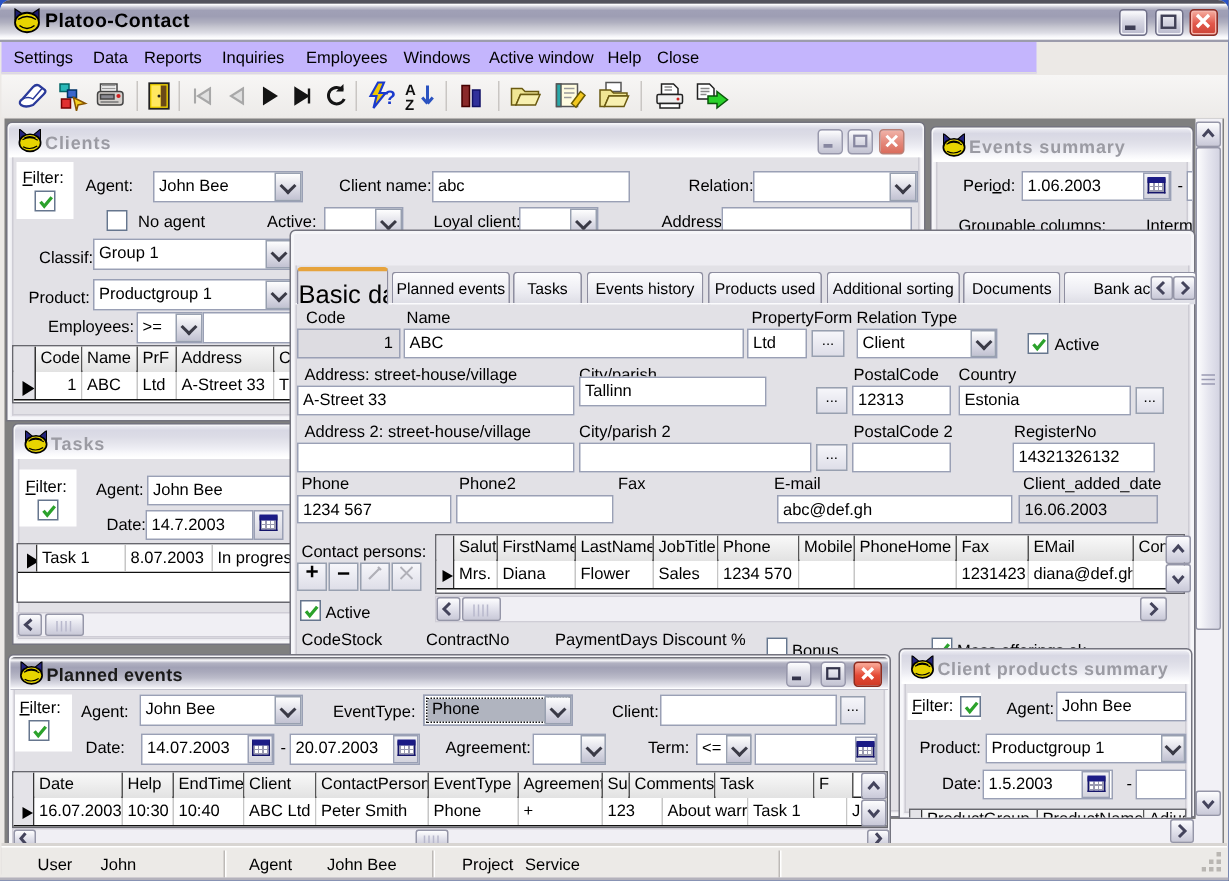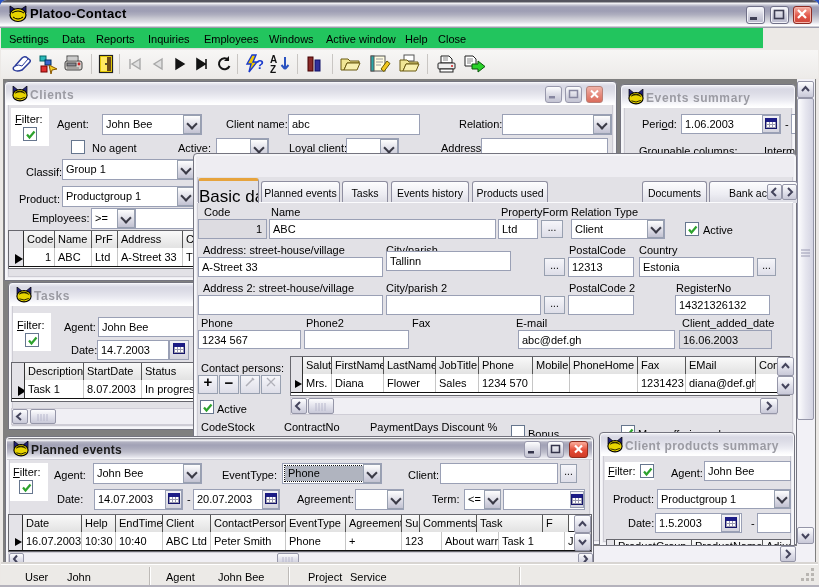--- a/index.html
+++ b/index.html
@@ -7,21 +7,21 @@
 .l{position:absolute;font-size:11px;line-height:12px;white-space:nowrap;color:#000}
 
 #frame{position:absolute;left:0;top:0;width:819px;height:587px;background:#ece9e6;border-radius:7px 7px 0 0}
 #tbar{position:absolute;left:0;top:0;width:819px;height:28px;border-radius:7px 7px 0 0;
 background:linear-gradient(180deg,#54545e 0px,#54545e 2px,#fdfdfe 3px,#c6c6d2 5px,#a0a0b6 7px,#9e9eb4 11px,#b0b0c0 15px,#c6c6d0 18px,#dedee6 22px,#f4f4f8 24px,#ffffff 26px,#9c9cac 27px,#9c9cac 28px)}
 #tbar .cap{position:absolute;left:30px;top:6px;font-size:13px;font-weight:bold;color:#000;letter-spacing:.3px}
 .wbtn{position:absolute;width:19px;height:18px;top:6px;border-radius:3px;border:1px solid #707088;
 background:linear-gradient(180deg,#fefeff,#d6d6e2 45%,#b9b9cc);box-shadow:inset 0 0 0 1px #f2f2f8}
 .wbtn.cl{background:linear-gradient(180deg,#f3a396 8%,#e2574a 55%,#cc4437);border-color:#8c2c24;box-shadow:inset 0 0 0 1px #f6b4aa}
 
-#menu{position:absolute;left:1px;top:28px;width:762px;height:21px;background:#22c55e;border-bottom:1px solid #e0dedd}
+#menu{position:absolute;left:1px;top:28px;width:690px;height:21px;background:#c4b5fd;border-bottom:1px solid #e0dedd}
 #menu span{position:absolute;top:5px;font-size:11px;color:#000}
 #tool{position:absolute;left:1px;top:50px;width:817px;height:28px;background:linear-gradient(#f7f6f5,#edebe9)}
 #tool .sep{position:absolute;top:4px;width:1px;height:20px;background:#c9c6c3}
 #tool svg{position:absolute;top:4px}
 #mdi{position:absolute;left:3px;top:79px;width:813px;height:484px;background:#7f7f7f}
 
 .sbtn{position:absolute;border:1px solid #9596a8;border-radius:2px;background:linear-gradient(180deg,#fdfdfe,#e2e2ec 50%,#c9c9d8)}
 .sbtn svg{display:block;margin:auto}
 .track{position:absolute;background:#f2f1f6}
 
@@ -343,26 +343,20 @@
       </svg>
     </span>
  <span class="l" style="left:55px;top:38px">Agent:</span>
  <div class="tb" style="left:89px;top:34px;width:101px;height:20px">John Bee</div>
  <span class="l" style="left:62px;top:61px">Date:</span>
  <div class="tb" style="left:88px;top:57px;width:72px;height:20px">14.7.2003</div>
  <div class="cal" style="left:160px;top:57px;width:20px;height:20px">
       <i></i>
     </div>
  <div class="tbl" style="left:2px;top:79px;width:188px;height:40px">
-  <div class="hr">
-        <div class="hc sc" style="width:13px"></div>
-        <div class="hc" style="width:59px">Description</div>
-        <div class="hc" style="width:58px">StartDate</div>
-        <div class="hc" style="width:58px">Status</div>
-      </div>
   <div class="dr">
         <div class="dc sc" style="width:13px">
           <div class="arr"></div>
         </div>
         <div class="dc" style="width:59px">Task 1</div>
         <div class="dc" style="width:58px">8.07.2003</div>
         <div class="dc" style="width:58px">In progres</div>
       </div>
  </div>
  <div class="hsc" style="left:2px;top:125px;width:188px;height:17px">
@@ -380,20 +374,21 @@
 </div>
 
 <div class="w" style="left:193px;top:153px;width:604px;height:392px">
  <div class="cnt" style="top:23px"></div>
 
  <div class="tab act" style="left:4px;width:61px">Basic data</div>
  <div class="tab" style="left:67px;width:79px">Planned events</div>
  <div class="tab" style="left:148px;width:46px">Tasks</div>
  <div class="tab" style="left:197px;width:78px">Events history</div>
  <div class="tab" style="left:278px;width:76px">Products used</div>
+ <div class="tab" style="left:357px;width:89px">Additional sorting</div>
  <div class="tab" style="left:448px;width:65px">Documents</div>
  <div class="tab" style="left:515px;width:89px;overflow:hidden">Bank acco</div>
  <div class="sbtn" style="left:573px;top:30px;width:15px;height:16px">
       <svg width="13" height="14">
         <path d="M8 3 L4 7 L8 11" fill="none" stroke="#44445c" stroke-width="2"></path>
       </svg>
     </div>
  <div class="sbtn" style="left:588px;top:30px;width:15px;height:16px">
       <svg width="13" height="14">
         <path d="M5 3 L9 7 L5 11" fill="none" stroke="#44445c" stroke-width="2"></path>

